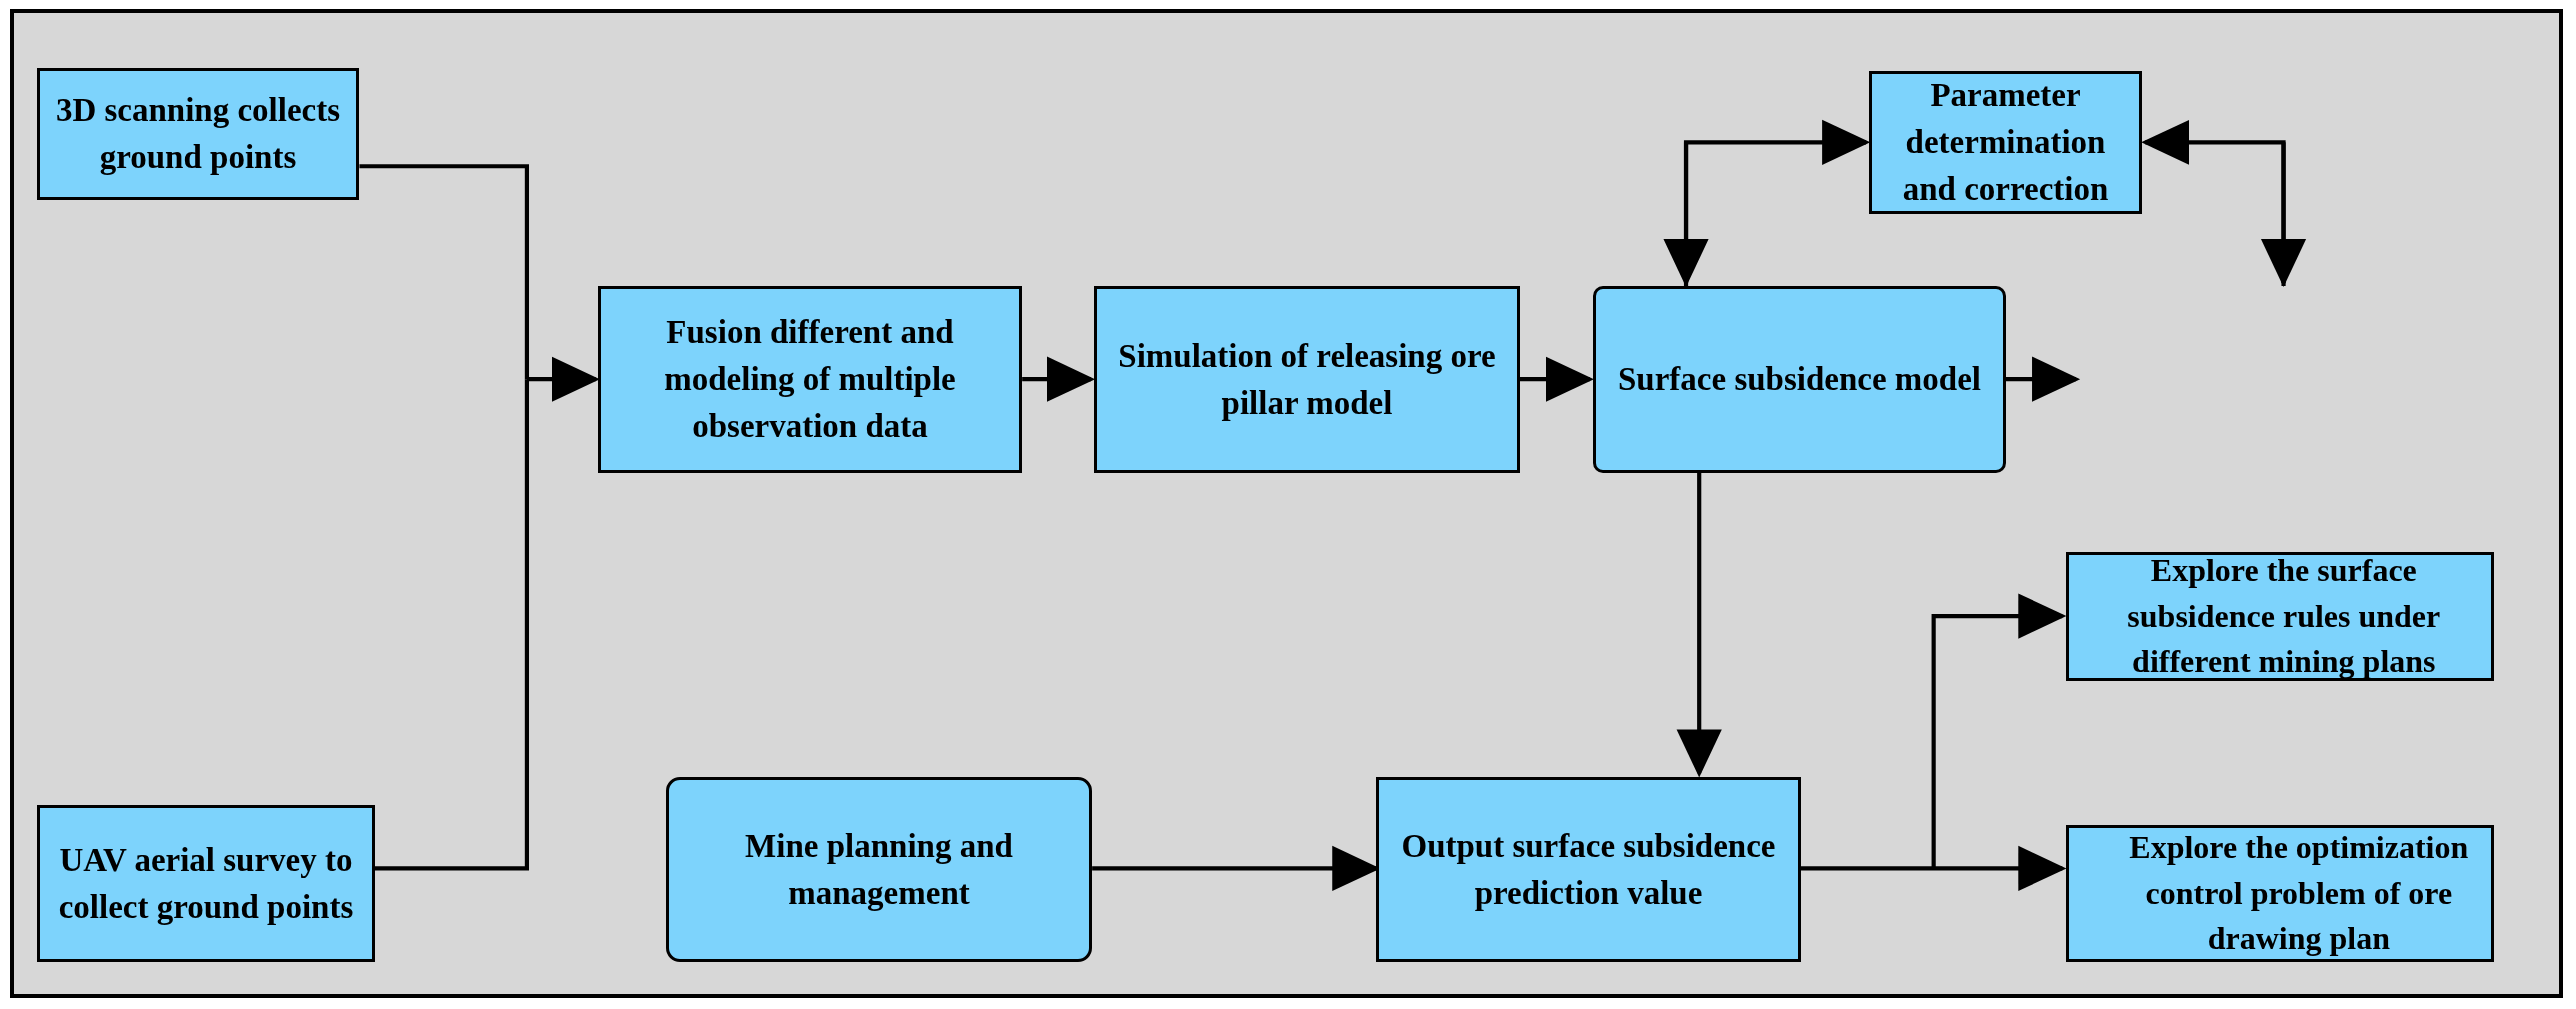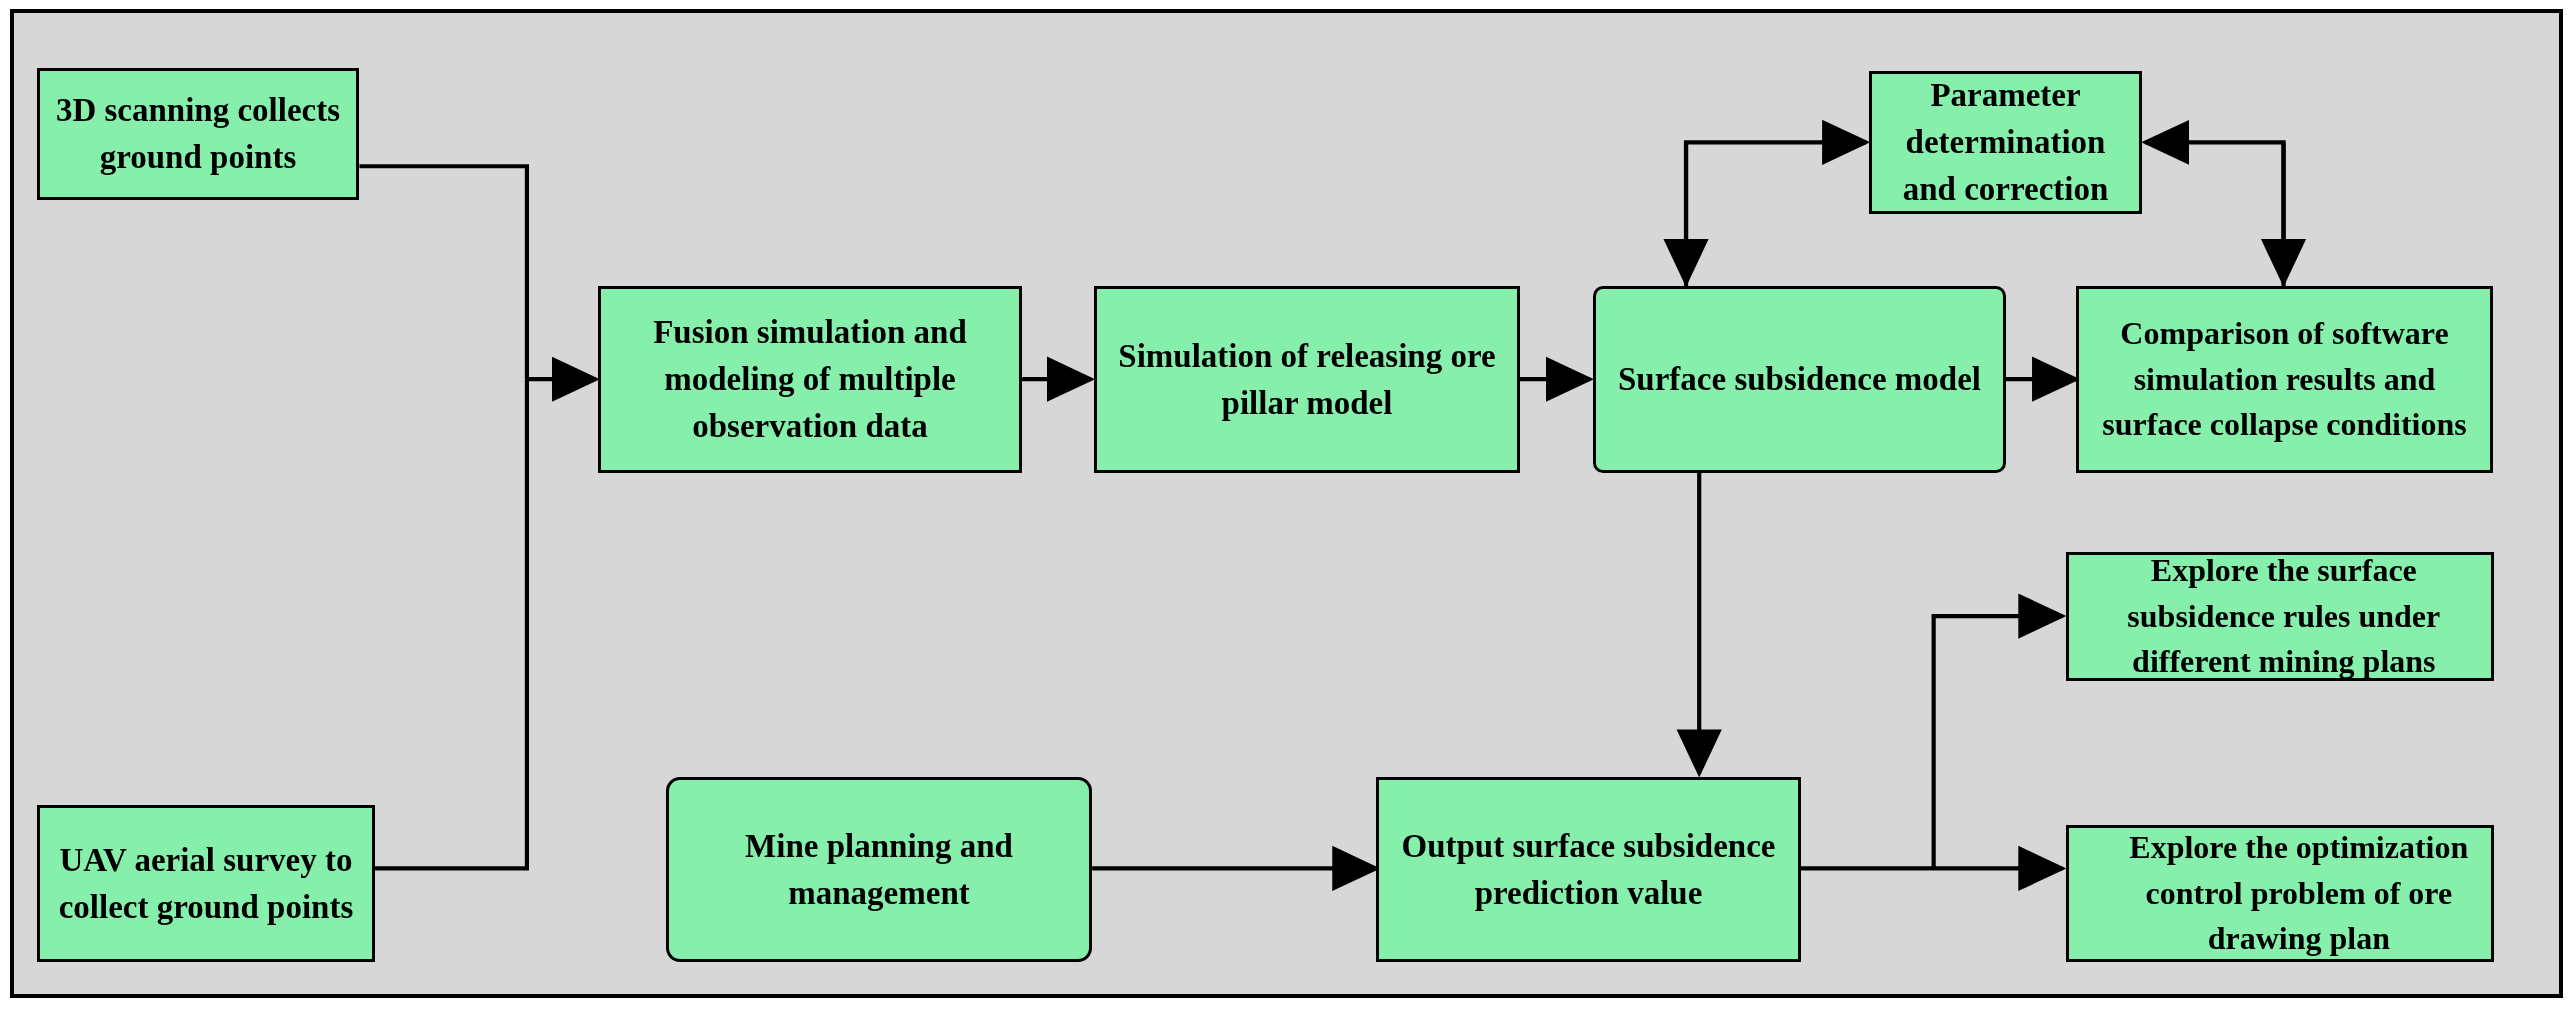--- a/index.html
+++ b/index.html
@@ -29,21 +29,21 @@
   #edges {
     position: absolute;
     left: 0;
     top: 0;
     width: 2576px;
     height: 1009px;
     pointer-events: none;
   }
   .node {
     position: absolute;
-    background: #86efac;
+    background: #7dd3fc;
     border: 3px solid #000000;
     box-sizing: border-box;
     display: flex;
     align-items: center;
     justify-content: center;
     text-align: center;
     font-weight: bold;
     color: #000000;
     line-height: 1.42;
     padding: 2.4px 8.4px;
@@ -100,38 +100,35 @@
 
   <div class="node fs-lg" style="left:37px; top:68px; width:322px; height:132px;">
     <span class="label">3D scanning collects ground points</span>
   </div>
 
   <div class="node fs-lg" style="left:37px; top:805px; width:338px; height:157px;">
     <span class="label">UAV aerial survey to collect ground points</span>
   </div>
 
   <div class="node fs-lg" style="left:598px; top:286px; width:424px; height:187px;">
-    <span class="label">Fusion simulation and modeling of multiple observation data</span>
+    <span class="label">Fusion different and modeling of multiple observation data</span>
   </div>
 
   <div class="node fs-lg" style="left:1094px; top:286px; width:426px; height:187px;">
     <span class="label">Simulation of releasing ore pillar model</span>
   </div>
 
   <div class="node fs-lg" style="left:1593px; top:286px; width:413px; height:187px;border-radius:10px;">
     <span class="label">Surface subsidence model</span>
   </div>
 
   <div class="node fs-lg" style="left:1869px; top:71px; width:273px; height:143px;">
     <span class="label">Parameter determination and correction</span>
   </div>
 
-  <div class="node fs-md" style="left:2076px; top:286px; width:417px; height:187px;">
-    <span class="label">Comparison of software simulation results and surface collapse conditions</span>
-  </div>
 
   <div class="node fs-lg" style="left:666px; top:777px; width:426px; height:185px;border-radius:14px;">
     <span class="label">Mine planning and management</span>
   </div>
 
   <div class="node fs-lg" style="left:1376px; top:777px; width:425px; height:185px;">
     <span class="label">Output surface subsidence prediction value</span>
   </div>
 
   <div class="node fs-md" style="left:2066px; top:552px; width:428px; height:129px;padding-left:16px;">

